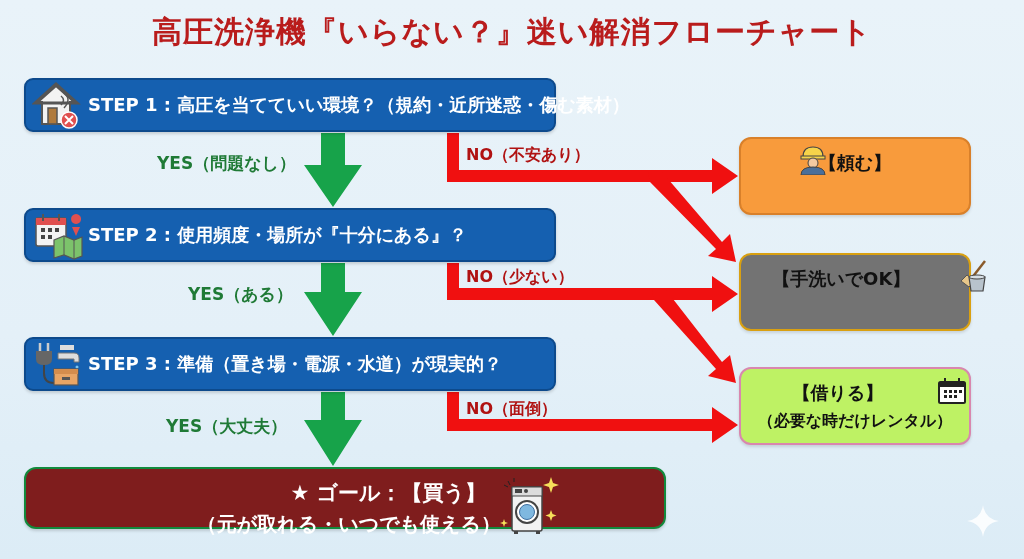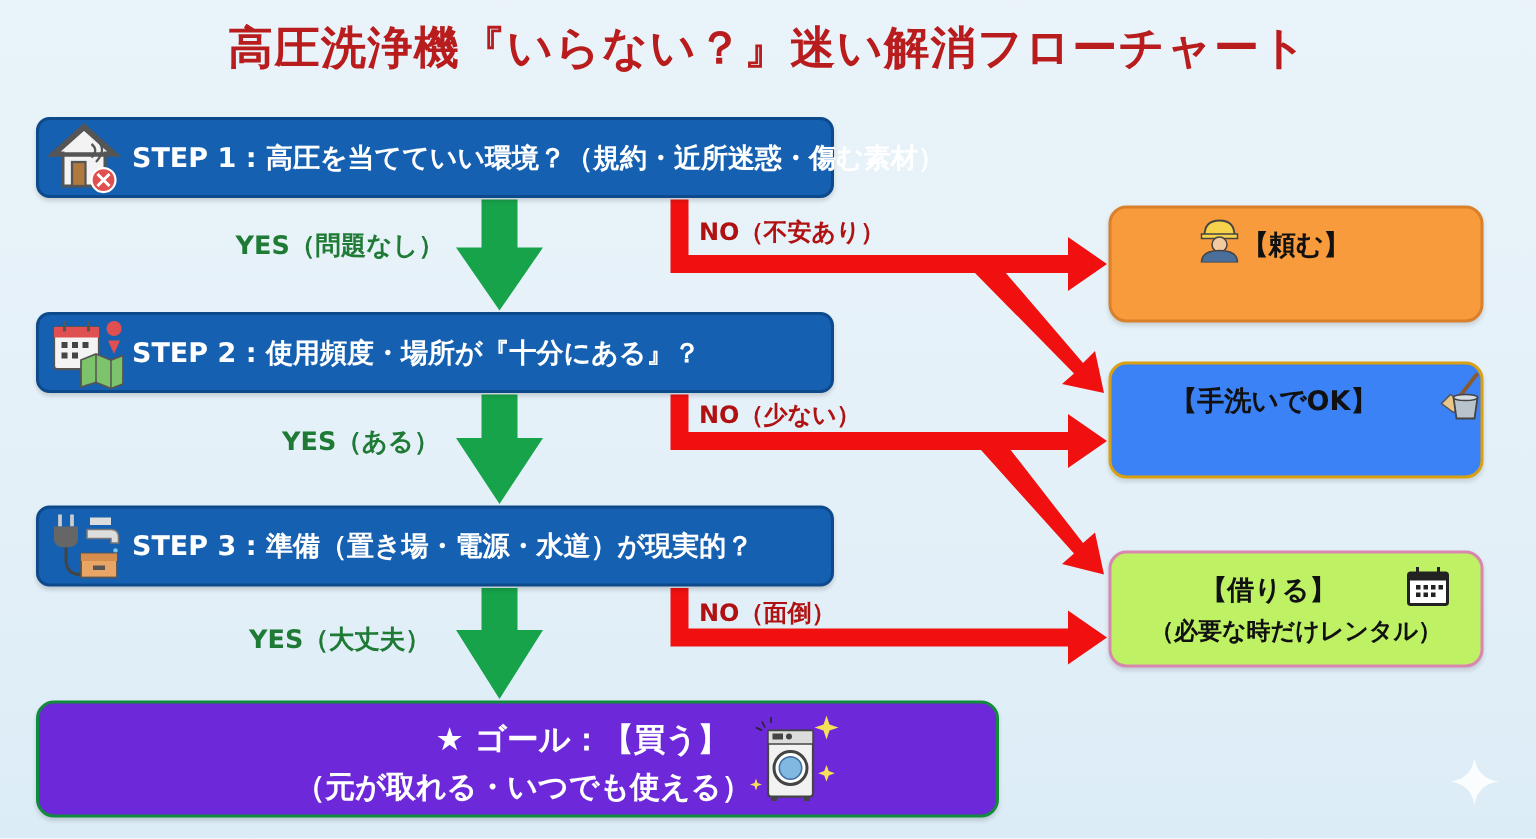--- a/index.html
+++ b/index.html
@@ -16,42 +16,42 @@
   }
   .step {
     position: absolute; left: 24px; width: 532px; height: 54px;
     background: #1560b0; border: 2px solid #0d4a8c; border-radius: 9px;
     color: #fff; display: flex; align-items: center;
     box-shadow: 0 2px 3px rgba(0,0,0,0.15);
   }
   .step .icon { width: 52px; height: 50px; margin-left: 6px; flex: none; }
   .step .label { font-size: 18px; font-weight: bold; margin-left: 4px; white-space: nowrap; }
   .goal {
-    position: absolute; left: 24px; top: 467px; width: 642px; height: 78px;
-    background: #6d28d9; border: 2px solid #128a3d; border-radius: 12px;
+    position: absolute; left: 24px; top: 467px; width: 642px; height: 62px;
+    background: #7f1d1d; border: 2px solid #128a3d; border-radius: 12px;
     color: #fff; box-shadow: 0 2px 3px rgba(0,0,0,0.15);
   }
   .goal .line1 { position: absolute; top: 10px; left: 0; width: 460px; text-align: right; font-size: 21px; font-weight: bold; }
   .goal .line2 { position: absolute; top: 42px; left: 0; width: 475px; text-align: right; font-size: 20px; font-weight: bold; }
   .goal .icon { position: absolute; left: 470px; top: 6px; width: 70px; height: 66px; }
   .yes {
     position: absolute; color: #1f7a36; font-size: 17px; font-weight: bold; white-space: nowrap;
   }
   .no {
     position: absolute; color: #b01212; font-size: 16px; font-weight: bold; white-space: nowrap;
   }
   .result {
-    position: absolute; left: 739px; width: 250px; height: 78px;
+    position: absolute; left: 739px; width: 232px; height: 78px;
     border-radius: 12px; color: #111; text-align: center;
     box-shadow: 0 2px 3px rgba(0,0,0,0.12);
   }
   .result .l1 { position: absolute; top: 12px; left: 0; width: 100%; font-size: 18px; font-weight: bold; }
   .result .l2 { position: absolute; top: 42px; left: 0; width: 100%; font-size: 16px; font-weight: bold; }
   .r-ask { top: 137px; background: #f89b3c; border: 2px solid #d9802a; }
-  .r-hand { top: 241px; background: #3b82f6; border: 2px solid #d9a011; }
+  .r-hand { top: 253px; background: #737373; border: 2px solid #d9a011; }
   .r-rent { top: 367px; background: #bef264; border: 2px solid #d987ae; }
   .r-icon { position: absolute; }
   svg.overlay { position: absolute; left: 0; top: 0; }
   .sparkle { position: absolute; left: 965px; top: 503px; width: 36px; height: 36px; }
 </style>
 </head>
 <body>
 
 <div class="title">高圧洗浄機『いらない？』迷い解消フローチャート</div>
 

